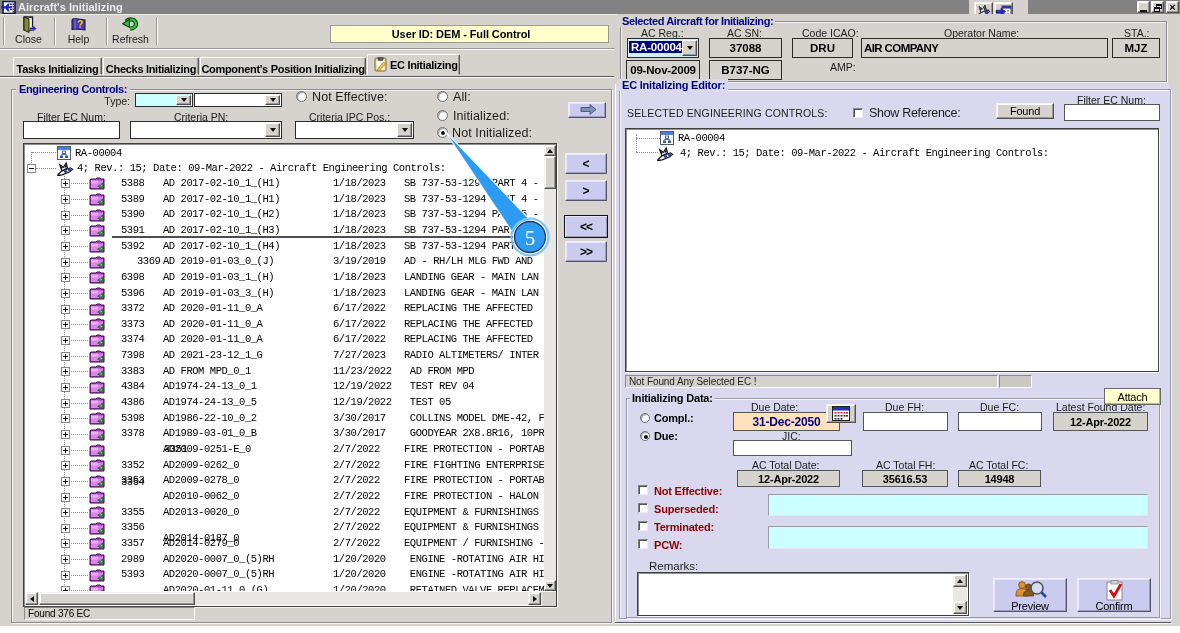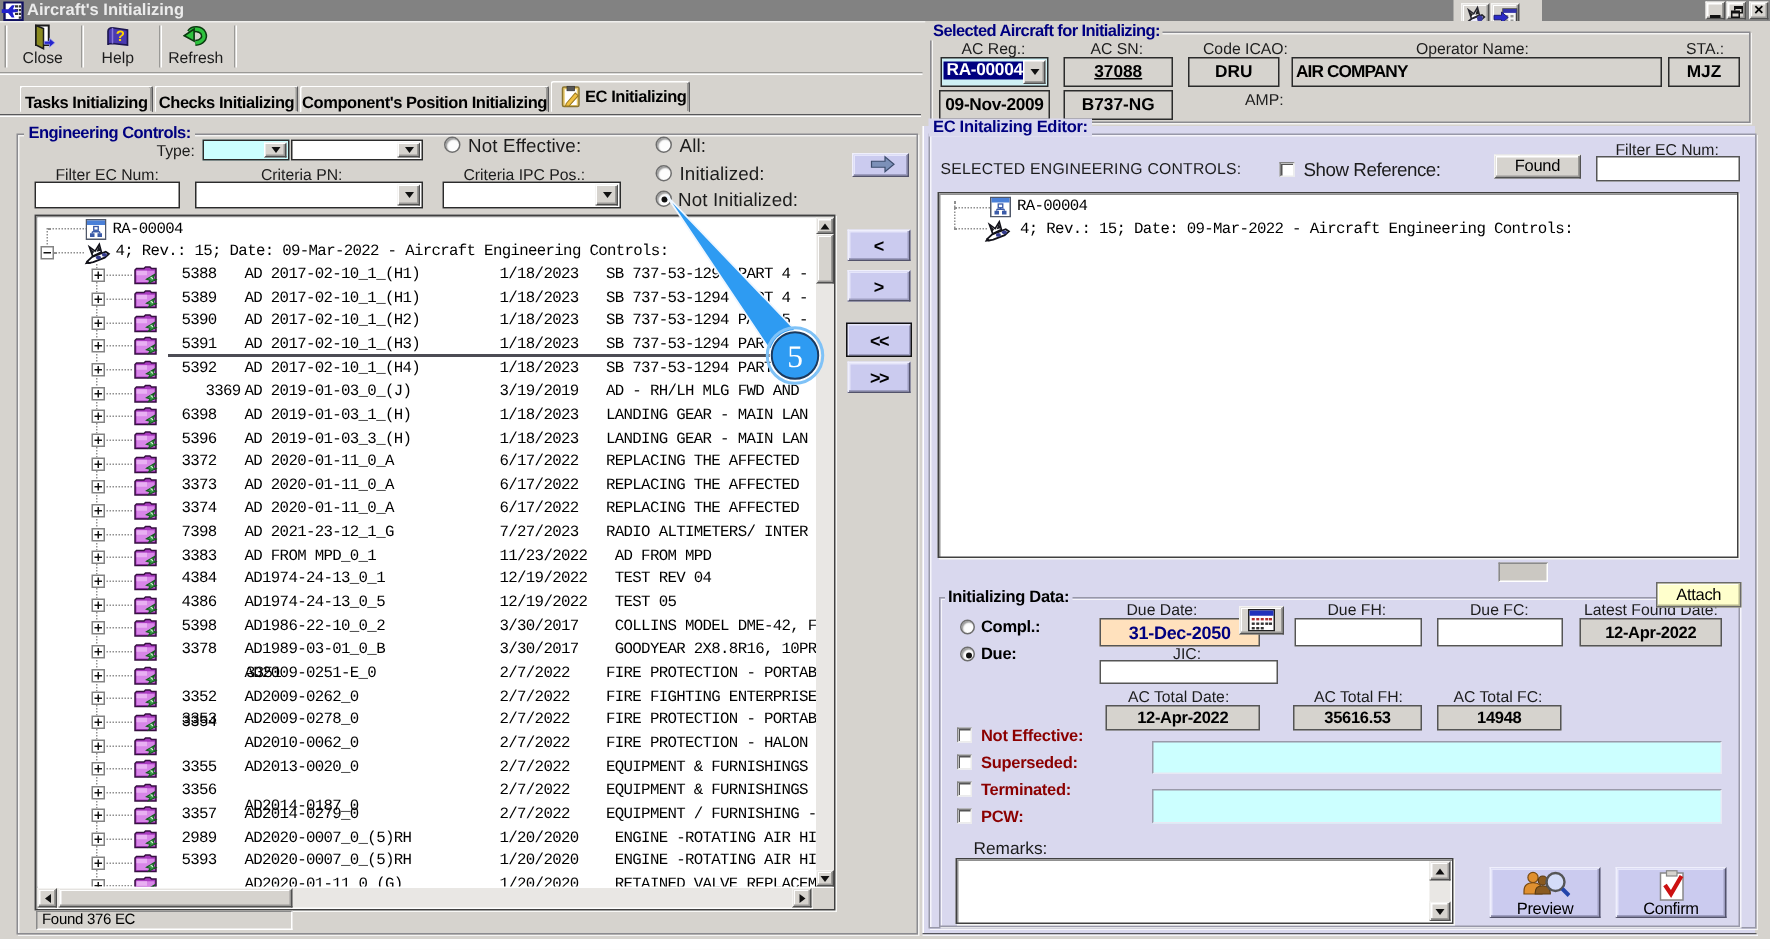--- a/index.html
+++ b/index.html
@@ -81,20 +81,23 @@
 </svg>
 <div class="abs lab" style="left:52px;top:33px;width:53px;text-align:center;">Help</div>
 
 <svg class="abs" style="left:122px;top:16px" width="17" height="17" viewBox="0 0 17 17">
  <path d="M4.5 5.5 C6.5 2.6 12 2.8 13.6 6.2 C15 9.4 12.6 12.4 8.2 12.6" fill="none" stroke="#0b3b10" stroke-width="4.2"></path>
  <path d="M4.5 5.5 C6.5 2.6 12 2.8 13.6 6.2 C15 9.4 12.6 12.4 8.2 12.6" fill="none" stroke="#2ec23e" stroke-width="2.2"></path>
  <path d="M0.8 7.8 L7.4 3.4 L7.4 11.4 Z" fill="#2ec23e" stroke="#0b3b10" stroke-width="1.1"></path>
 </svg>
 <div class="abs lab" style="left:104px;top:33px;width:53px;text-align:center;">Refresh</div>
 
+<div class="abs ctr" style="left:330px;top:25px;width:279px;height:18px;background:#ffffcc;border:1px solid #9a9996;padding-right:17px;">
+ <span class="b" style="letter-spacing:-0.1px;">User ID: DEM - Full Control</span>
+</div>
 
 <div class="abs" style="left:969px;top:0px;width:59px;height:23px;background:#d6d3ce;"></div>
 <div class="abs" style="left:969px;top:23px;width:59px;height:1px;background:#9a9996;"></div>
 <div class="abs raised" style="left:974px;top:2px;width:19px;height:19px;">
  <svg width="17" height="17" viewBox="0 0 17 17">
   <path d="M2.5 12.5 L6 9.5 L13 7 L14.6 8.4 L12 10.6 L6 12.8 L3 13.4 Z" fill="#eef" stroke="#26262e" stroke-width="1.1"></path>
   <path d="M6 9.5 L4 3.5 L7.5 6.2 L10 2 L11.3 7 Z" fill="#fff" stroke="#26262e" stroke-width="1"></path>
   <path d="M4.5 4.5 L7 6.6 L5.6 8.3 Z" fill="#222"></path>
   <path d="M9.8 2.8 L11 6.4 L8.6 6.9 Z" fill="#222"></path>
   <circle cx="11.6" cy="9.2" r="1.9" fill="#3a3aa0"></circle>
@@ -642,21 +645,21 @@
 <div class="abs lab" style="left:727px;top:27px;">AC SN:</div>
 <div class="abs lab" style="left:802px;top:27px;">Code ICAO:</div>
 <div class="abs lab" style="left:944px;top:27px;">Operator Name:</div>
 <div class="abs lab" style="left:1124px;top:27px;">STA.:</div>
 <div class="abs" style="left:627px;top:38px;width:72px;height:20px;background:#cff0f4;border:1px solid #2b2b2b;">
 <div class="abs b" style="left:1px;top:2px;background:#000080;color:#fff;padding:0 2px;font-size:11.5px;letter-spacing:-0.2px;">RA-00004</div>
 <div class="cbtn">
         <div class="dnarrow"></div>
       </div>
     </div>
-<div class="abs fld ctr b" style="left:709px;top:38px;width:73px;height:20px;font-size:11.5px;text-decoration:underline;">37088</div>
+<div class="abs fld ctr b" style="left:709px;top:38px;width:73px;height:20px;font-size:11.5px;">37088</div>
 <div class="abs fld ctr b" style="left:792px;top:38px;width:61px;height:20px;font-size:11.5px;">DRU</div>
 <div class="abs fld b" style="left:861px;top:38px;width:247px;height:20px;font-size:11.5px;line-height:18px;padding-left:2px;letter-spacing:-0.6px;">AIR COMPANY</div>
 <div class="abs fld ctr b" style="left:1112px;top:38px;width:48px;height:20px;font-size:11.5px;">MJZ</div>
 <div class="abs fld ctr b" style="left:626px;top:60px;width:74px;height:20px;font-size:11.5px;letter-spacing:-0.2px;">09-Nov-2009</div>
 <div class="abs fld ctr b" style="left:709px;top:60px;width:73px;height:20px;font-size:11.5px;">B737-NG</div>
 <div class="abs lab" style="left:830px;top:61px;">AMP:</div>
 <div class="abs" style="left:615px;top:84px;width:555px;height:539px;background:#d9d8ee;"></div>
 <div class="abs" style="left:615px;top:84px;width:1px;height:539px;background:#fff;"></div>
 <div class="abs groove" style="left:619px;top:89px;width:552px;height:530px;border-color:#9898a8;"></div>
 <div class="abs b navy" style="left:619px;top:79px;background:#d9d8ee;padding:0 3px;letter-spacing:-0.2px;">EC Initalizing Editor:</div>
@@ -684,20 +687,21 @@
 <svg class="abs" style="left:656px;top:146px" width="20" height="16" viewBox="0 0 20 16">
       <path d="M2.2 13.2 L5.5 10.2 L14.5 6.8 L16.6 8.3 L13.8 10.8 L6.2 13.8 L3.2 14.4 Z" fill="#fff" stroke="#101018" stroke-width="1.2"></path>
       <path d="M5.8 9.8 L3.6 3.6 L7.4 6.4 L10.2 1.8 L11.6 7.0 Z" fill="#fff" stroke="#101018" stroke-width="1.1"></path>
       <path d="M4.2 4.6 L6.8 6.8 L5.4 8.6 Z" fill="#1a1a22"></path>
       <path d="M9.8 2.6 L11.2 6.2 L8.4 6.8 Z" fill="#1a1a22"></path>
       <ellipse cx="9.6" cy="10.6" rx="1.7" ry="1.3" fill="#343a8c"></ellipse>
       <ellipse cx="13.6" cy="8.9" rx="1.7" ry="1.3" fill="#343a8c"></ellipse>
       <path d="M2.2 13.2 L1.4 14.6 L4.6 14.2" fill="none" stroke="#101018" stroke-width="1"></path>
     </svg>
 <div class="abs mono" style="left:680px;top:147px;">4; Rev.: 15; Date: 09-Mar-2022 - Aircraft Engineering Controls:</div>
+<div class="abs" style="left:625px;top:375px;width:373px;height:13px;background:#d5d2cc;border:1px solid;border-color:#8a8a8a #fff #fff #8a8a8a;font-size:10px;padding-left:3px;letter-spacing:-0.1px;color:#222;">Not Found Any Selected EC !</div>
 <div class="abs" style="left:999px;top:375px;width:33px;height:13px;background:#cbc8c2;border:1px solid;border-color:#8a8a8a #fff #fff #8a8a8a;"></div>
 <div class="abs ctr" style="left:1104px;top:388px;width:57px;height:17px;z-index:6;background:#ffffcc;border:1px solid #6a6a6a;box-shadow:inset -1px -1px 0 #b8b890, inset 1px 1px 0 #fffff4;">
       <span style="letter-spacing:-0.2px;">Attach</span>
     </div>
 <div class="abs groove" style="left:626px;top:398px;width:534px;height:220px;border-color:#9898a8;"></div>
 <div class="abs b" style="left:630px;top:392px;background:#d9d8ee;padding:0 2px;letter-spacing:-0.2px;">Initializing Data:</div>
 <div class="abs radio sm" style="left:640px;top:413px;"></div>
 <div class="abs b" style="left:654px;top:412px;letter-spacing:-0.2px;">Compl.:</div>
 <div class="abs radio sm on" style="left:640px;top:431px;"></div>
 <div class="abs b" style="left:654px;top:430px;letter-spacing:-0.2px;">Due:</div>

